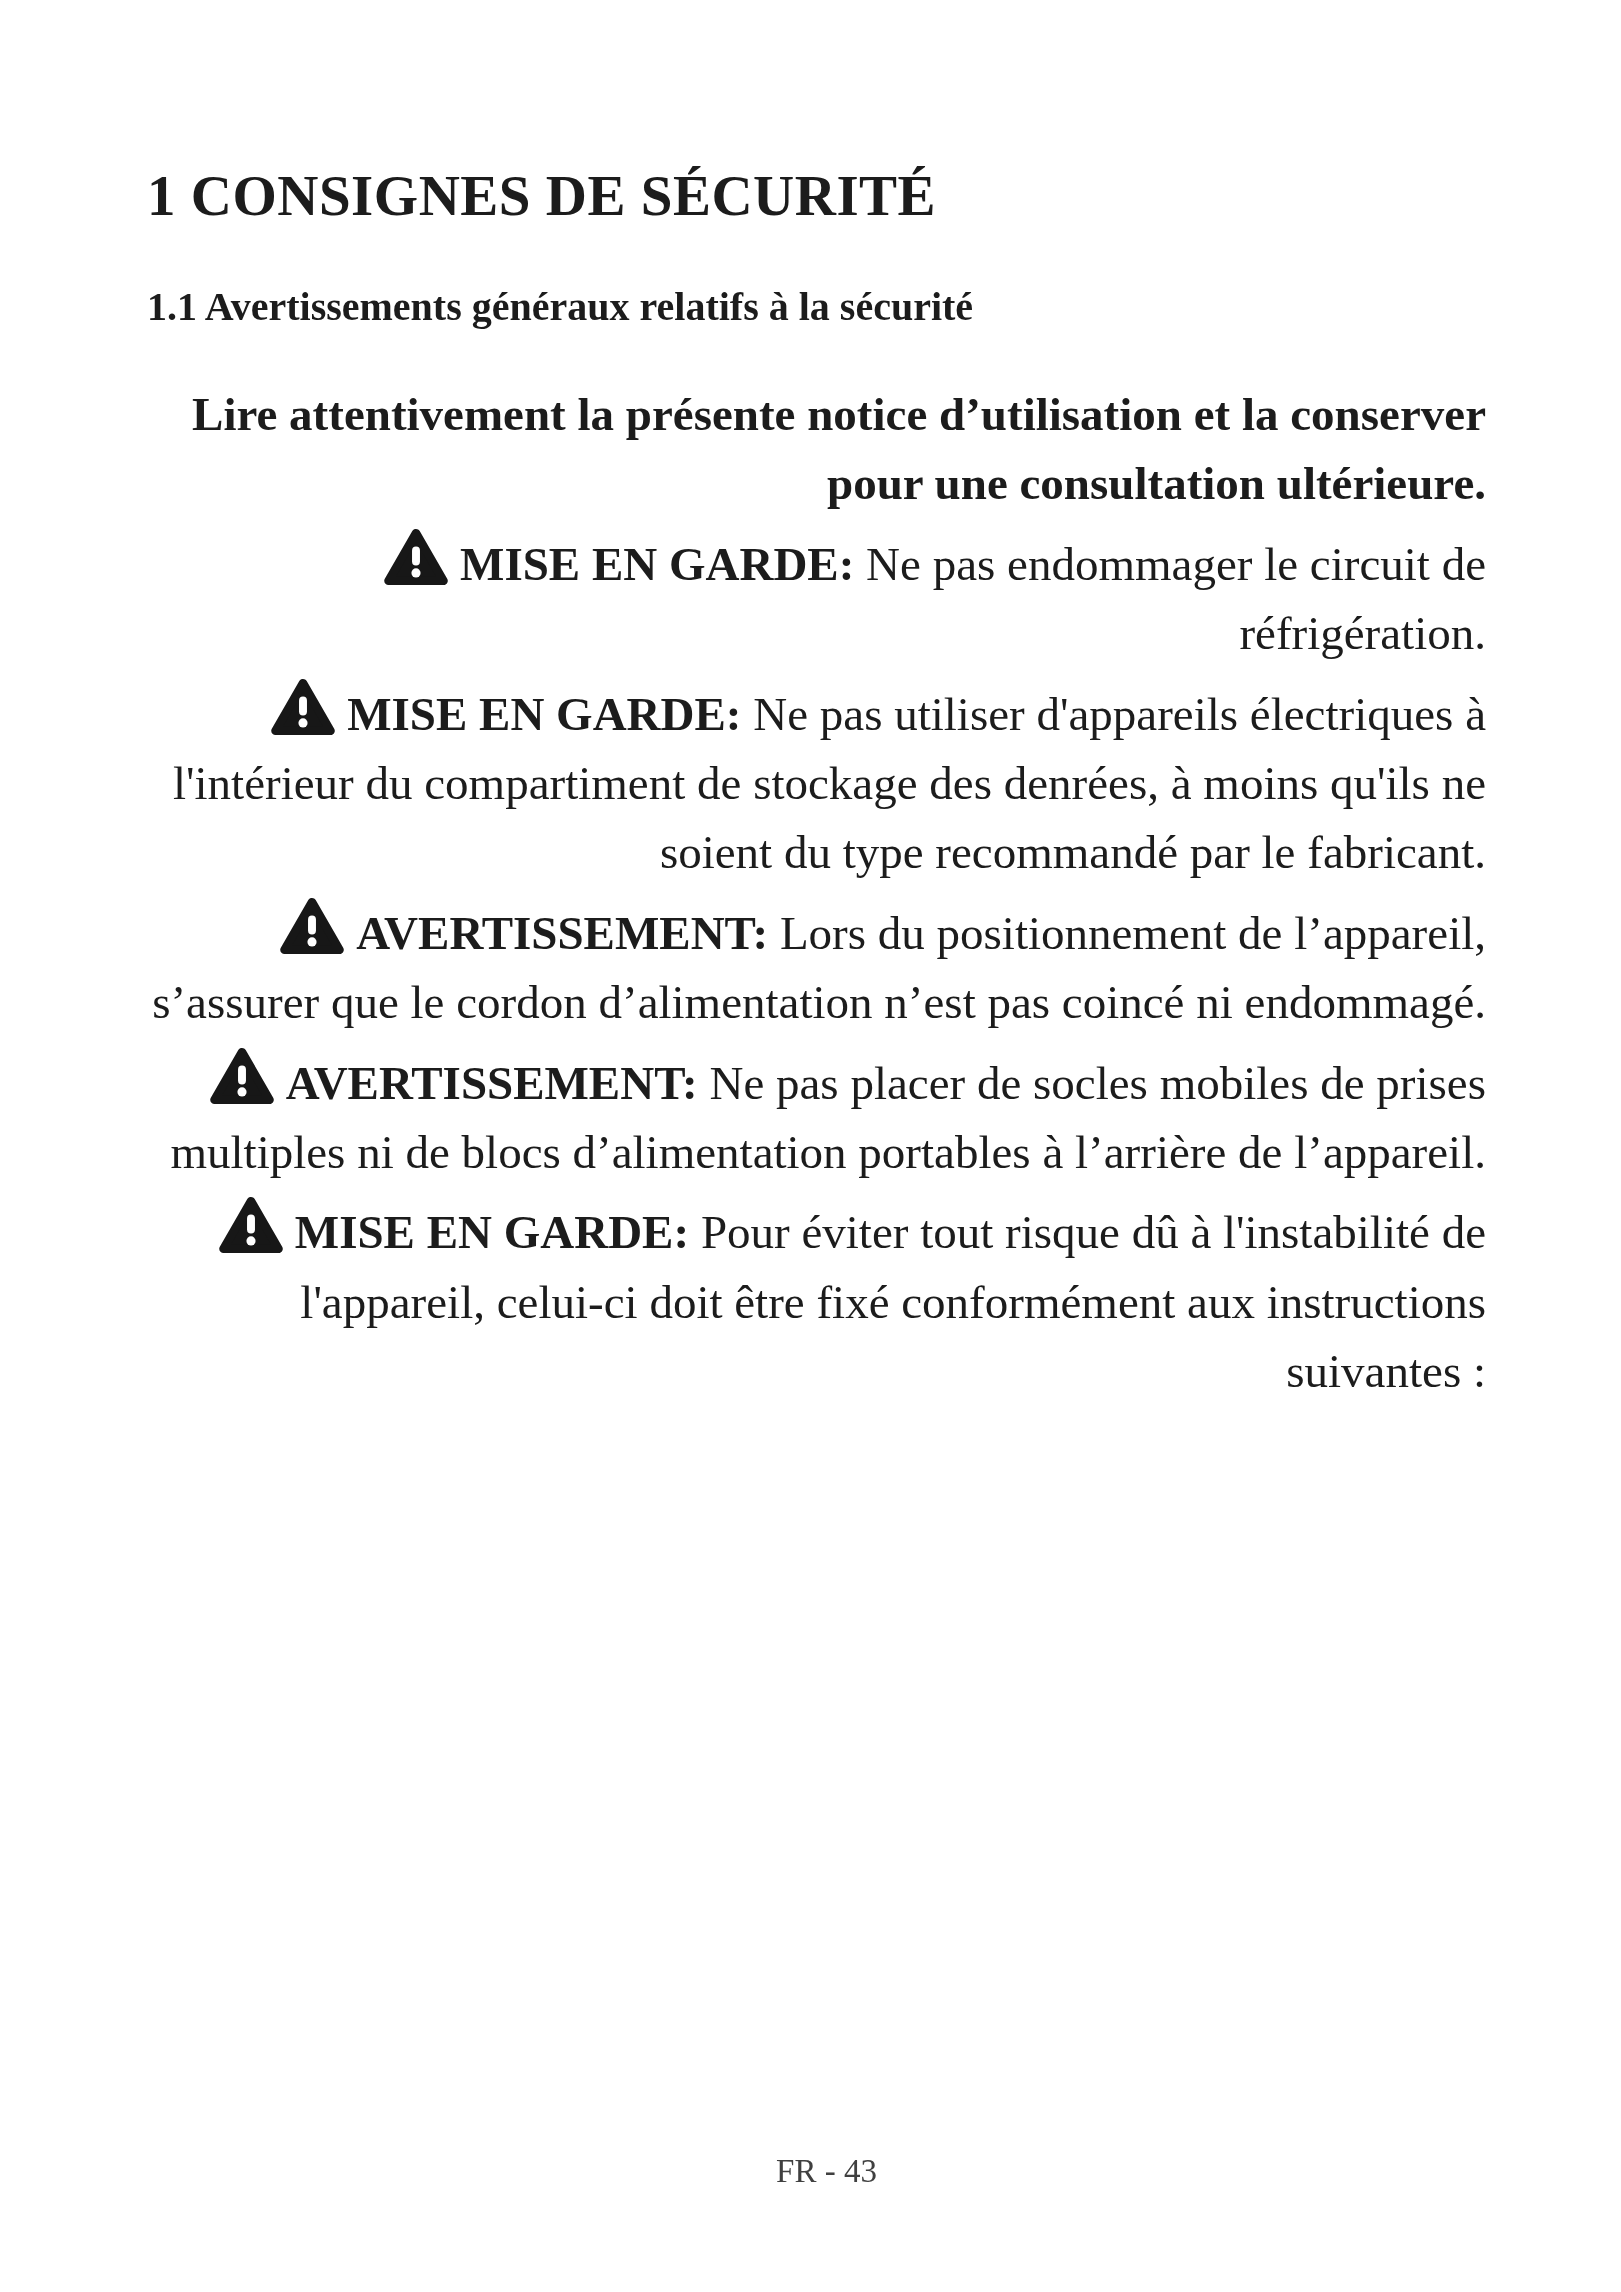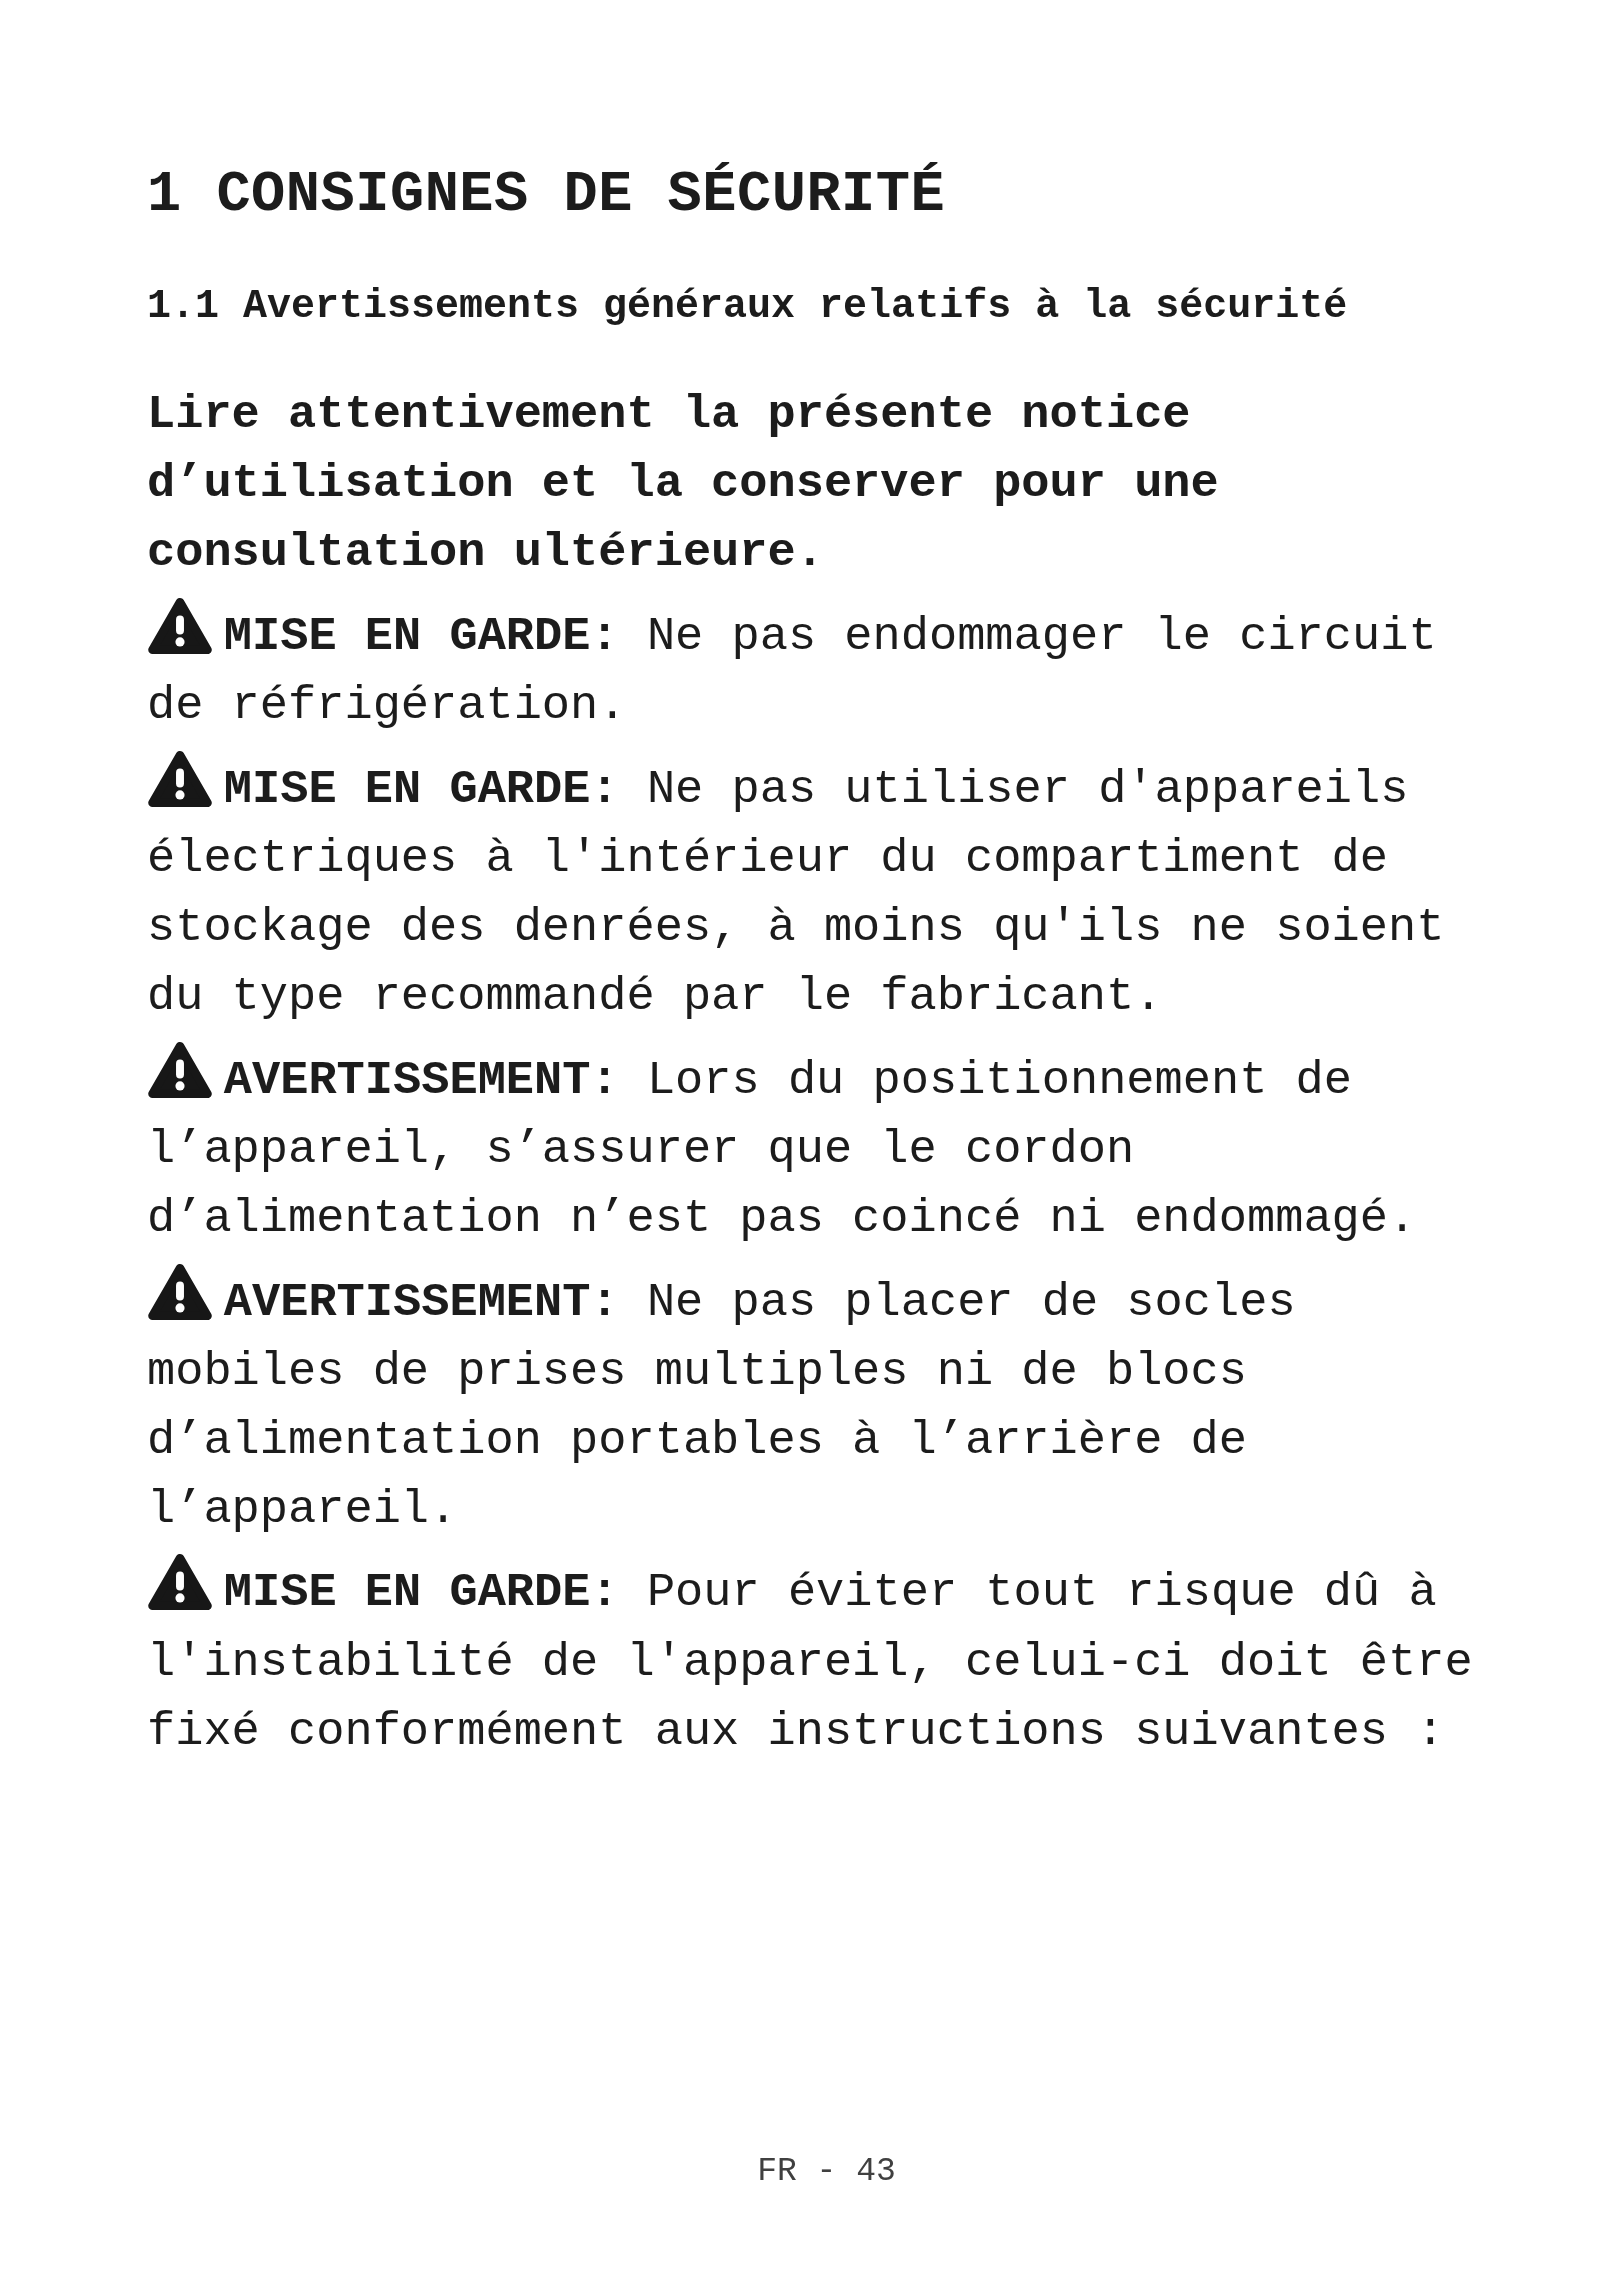--- a/index.html
+++ b/index.html
@@ -7,21 +7,21 @@
     padding: 0;
     background: #ffffff;
   }
   .page {
     position: relative;
     width: 1621px;
     height: 2293px;
     background: #ffffff;
     box-sizing: border-box;
     padding: 167px 135px 0 147px;
-    font-family: Liberation Mono, monospace;
+    font-family: Liberation Serif, serif;
     color: #1c1c1c;
     overflow: hidden;
   }
   .section-title {
     font-size: 57px;
     line-height: 1.0;
     font-weight: bold;
     margin: 0 0 63px 0;
     letter-spacing: 0.5px;
   }
@@ -29,20 +29,21 @@
     font-size: 40px;
     line-height: 1.0;
     font-weight: bold;
     margin: 0 0 53px 0;
   }
   .para {
     font-size: 47px;
     line-height: 69px;
     margin: 0 0 8.8px 0;
     max-width: 1345px;
+    text-align: right;
   }
   .lead {
     font-weight: bold;
   }
   .warning-label {
     font-weight: bold;
   }
   .tri-icon {
     display: inline-block;
     width: 66px;

